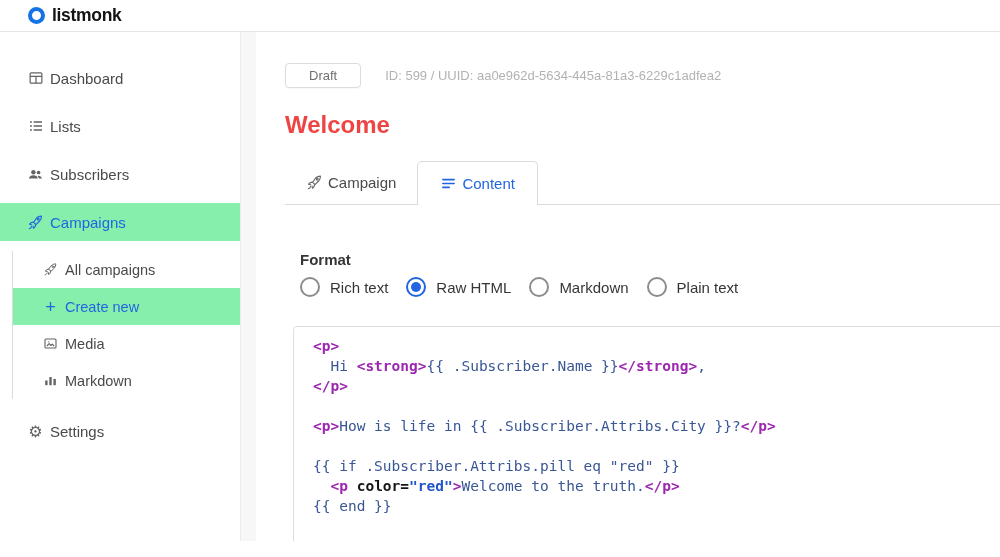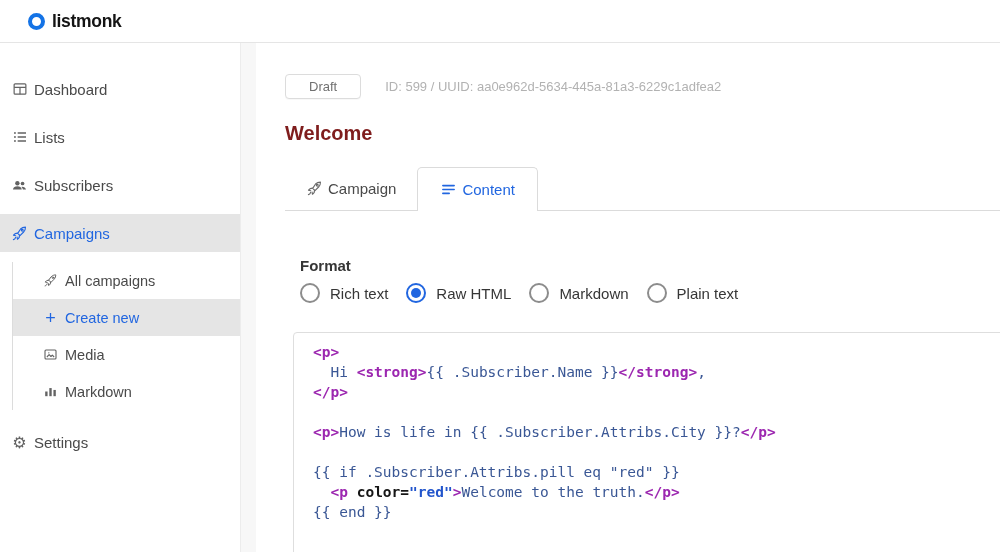--- a/index.html
+++ b/index.html
@@ -1,50 +1,50 @@
 <!DOCTYPE html>
 <html><head>
 <meta charset="utf-8">
 <style>
   * { box-sizing: border-box; margin: 0; padding: 0; }
   html, body { width: 1000px; height: 557px; overflow: hidden; background: #fff;
     font-family: "Liberation Sans", sans-serif; color: #4a4a4a; }
 
   
-  .topbar { height: 43px; border-bottom: 1px solid #e5e5e5; display: flex;
+  .topbar { height: 32px; border-bottom: 1px solid #e5e5e5; display: flex;
     align-items: center; padding-left: 28px; background: #fff; }
   .logo { display: flex; align-items: center; gap: 7px; cursor: pointer; }
   .logo-circle { width: 17px; height: 17px; border: 4.5px solid #1473e6; border-radius: 50%; }
   .logo-text { font-weight: 700; font-size: 17.5px; color: #141414; letter-spacing: -0.3px; }
 
   
   .shell { display: flex; height: 509px; }
   .sidebar { width: 240px; padding-top: 27px; flex: none; }
   .menu-item { height: 38px; margin-bottom: 10px; display: flex; align-items: center;
-    padding-left: 11px; gap: 6px; font-size: 15px; color: #4a4a4a; cursor: pointer; }
+    padding-left: 27px; gap: 6px; font-size: 15px; color: #4a4a4a; cursor: pointer; }
   .menu-item .icn { width: 17px; height: 17px; display: flex; align-items: center;
     justify-content: center; color: #636363; flex: none; }
-  .menu-item.active { background: #e5e5e5; color: #2166e0; }
+  .menu-item.active { background: #86efac; color: #2166e0; }
   .menu-item.active .icn { color: #2166e0; }
   .submenu { margin-left: 12px; border-left: 1px solid #dcdcdc; padding-left: 0;
     margin-bottom: 13px; }
   .submenu .menu-item { height: 37px; margin-bottom: 0; padding-left: 29px; font-size: 14.5px; }
   .plus-glyph { font-size: 18px; font-weight: 400; line-height: 16px; }
   .gear-glyph { font-family: "DejaVu Sans", sans-serif; font-size: 16px; line-height: 17px; }
 
   .scrollstrip { width: 16px; flex: none; background: #f7f7f7; border-left: 1px solid #ececec; }
 
   
   .main { flex: 1; padding: 31px 0 0 29px; overflow: hidden; }
   .header-row { display: flex; align-items: center; gap: 24px; }
   .draft-btn { border: 1px solid #dcdcdc; border-radius: 4px; background: #fff;
     padding: 4px 23px; font-size: 13px; color: #707070; cursor: pointer;
     box-shadow: 0 1px 1px rgba(0,0,0,0.03); }
   .meta { color: #b2b2b2; font-size: 13px; }
-  h1.page-title { margin-top: 23px; font-size: 20px; font-weight: 700; color: #7f1d1d; }
+  h1.page-title { margin-top: 23px; font-size: 24px; font-weight: 700; color: #ef4444; }
 
   .tabs { margin-top: 22px; display: flex; border-bottom: 1px solid #dbdbdb; }
   .tab { height: 43px; display: flex; align-items: center; gap: 5px; padding: 0 21px;
     font-size: 15px; color: #4a4a4a; cursor: pointer; }
   .tab .icn { width: 17px; height: 17px; color: #6a6a6a; display: flex; align-items: center; }
   .tab.active { border: 1px solid #dbdbdb; border-bottom: none; border-radius: 5px 5px 0 0;
     background: #fff; margin-bottom: -1px; height: 44px; color: #2166e0; padding: 12px 22px; }
   .tab.active .icn { color: #2166e0; }
 
   .tab-content { margin-left: 8px; margin-top: 46px; }

